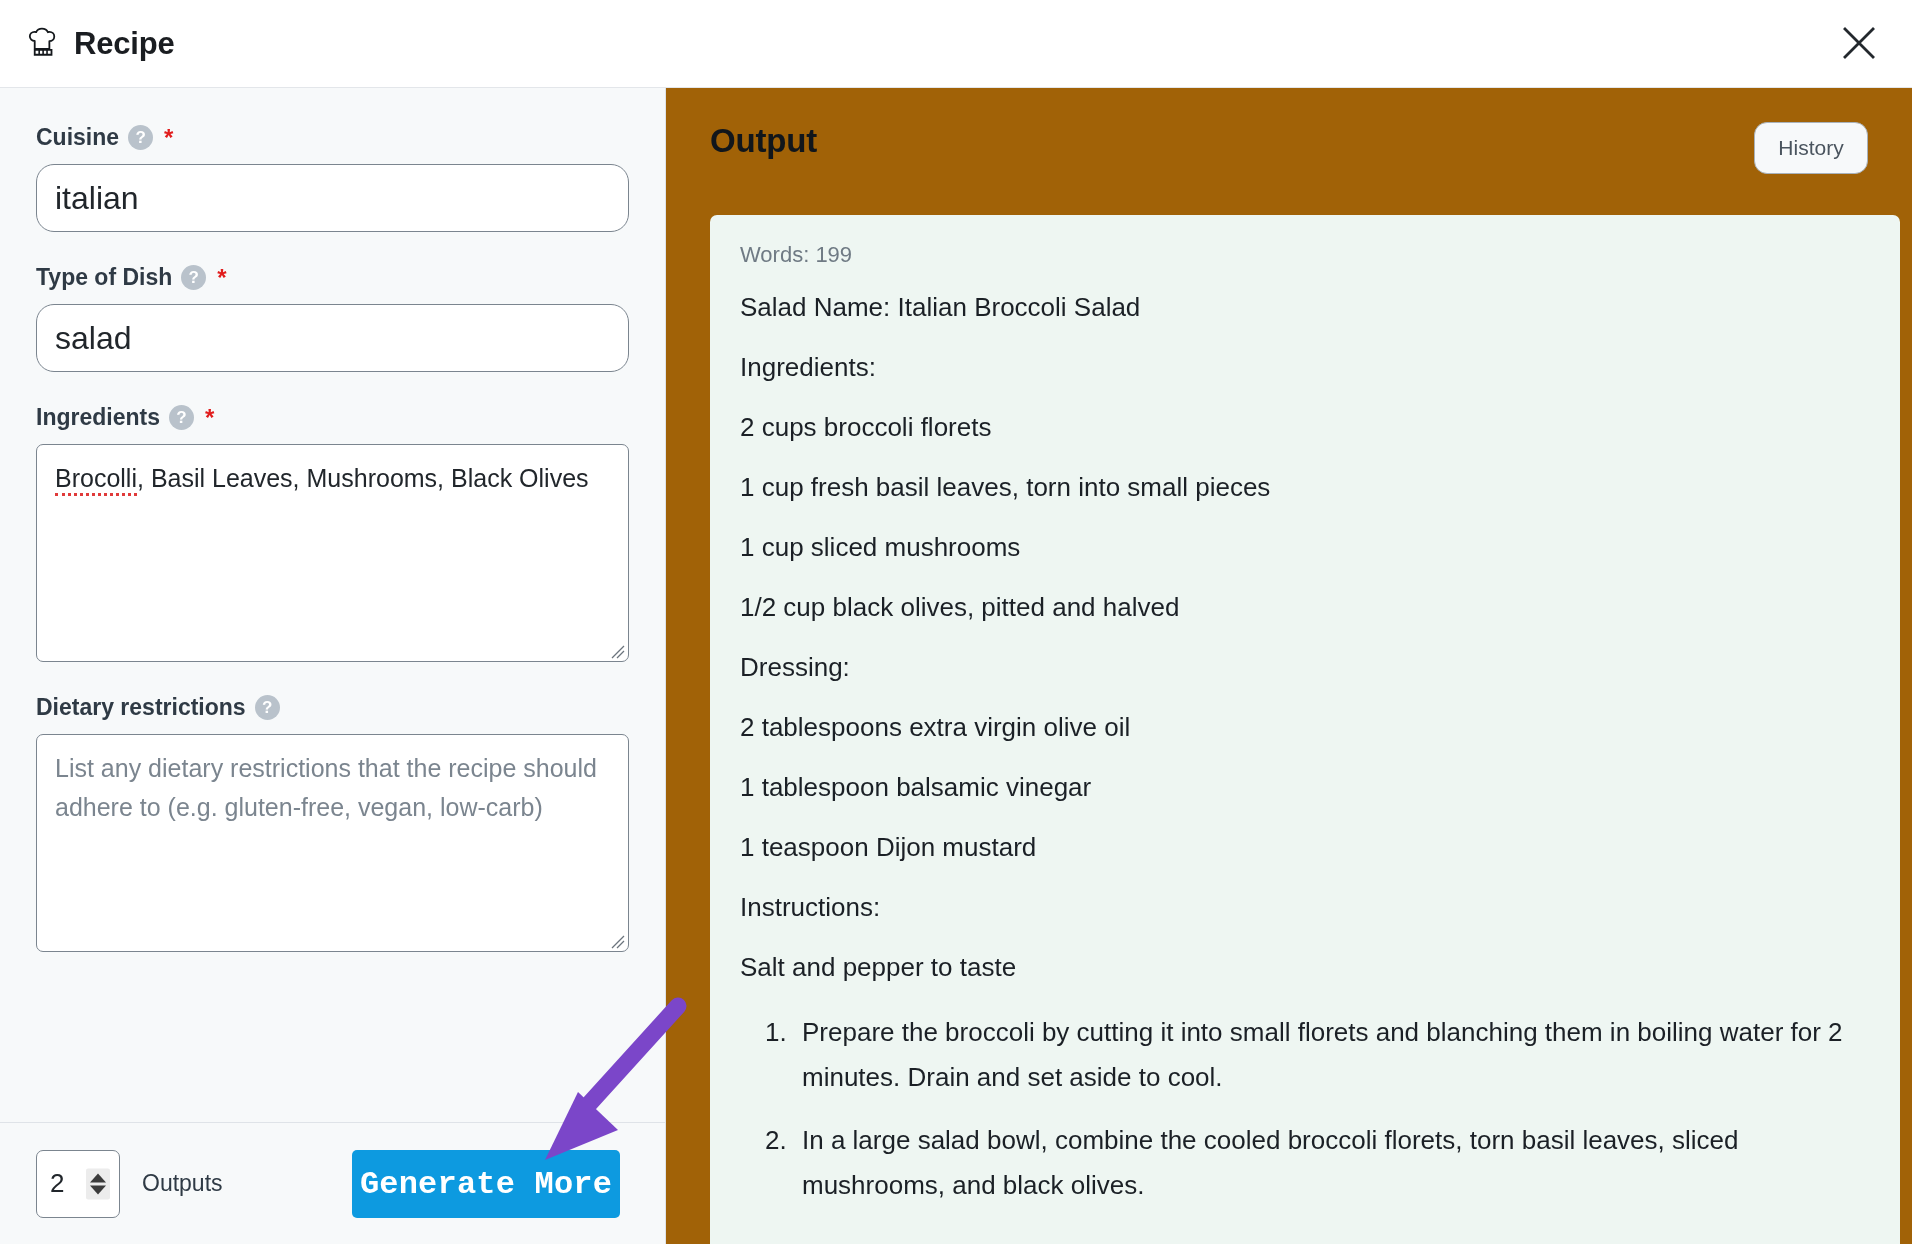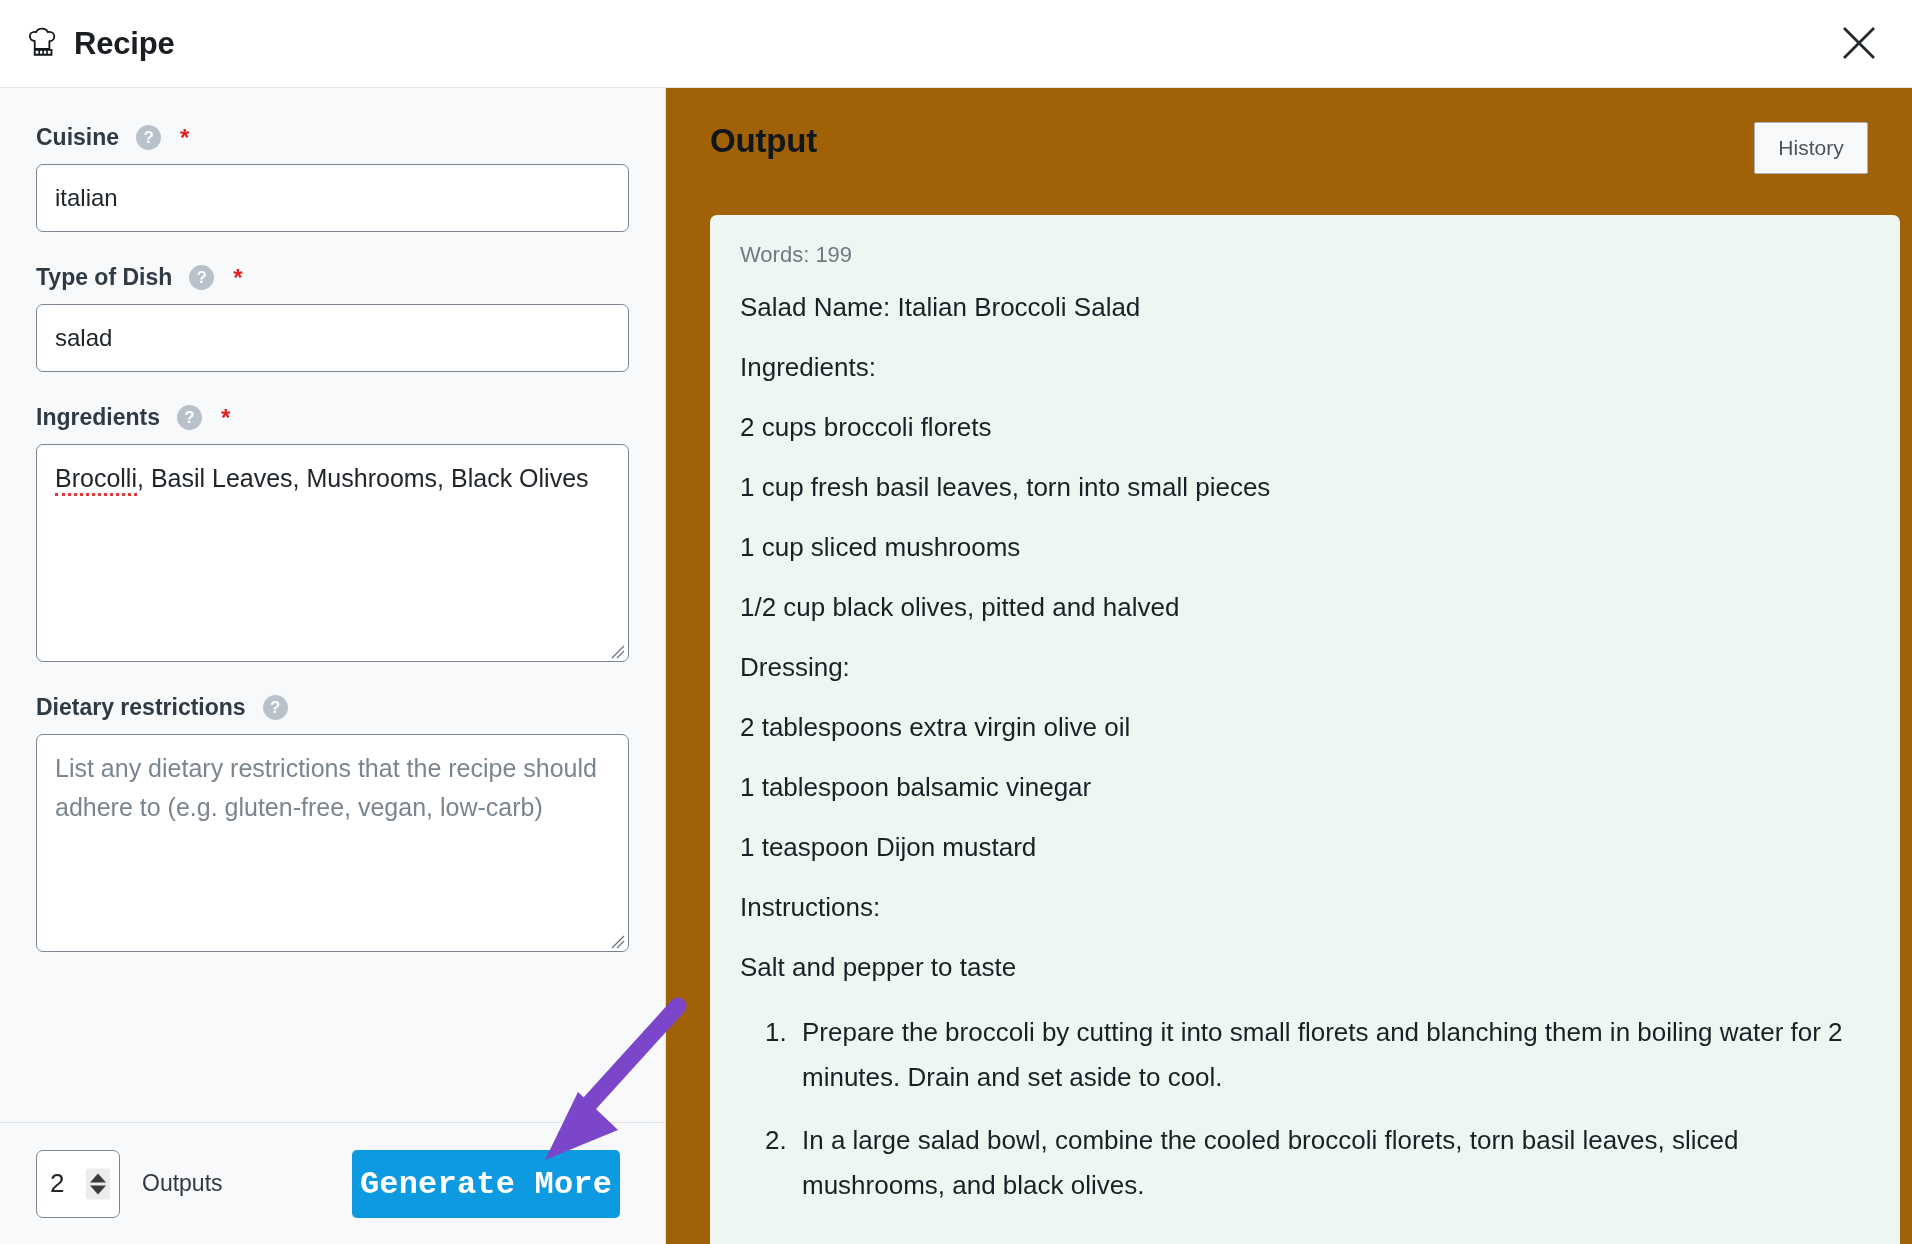--- a/index.html
+++ b/index.html
@@ -56,39 +56,38 @@
     position: relative;
     overflow: hidden;
   }
 
   
   .field { margin-bottom: 32px; }
   .field-label {
     display: flex; align-items: center;
     font-size: 23px; font-weight: bold; color: #2f3a45;
     margin-bottom: 13px;
-    gap: 8px;
   }
   .help-icon {
     display: inline-flex; align-items: center; justify-content: center;
     width: 25px; height: 25px; border-radius: 50%;
     background: #b9c2cb; color: #ffffff;
     font-size: 17px; font-weight: bold;
     margin-left: 9px; cursor: pointer;
     font-family: "Liberation Sans", sans-serif;
   }
   .req-star {
     color: #e11d1d; font-size: 24px; font-weight: bold;
     margin-left: 11px; line-height: 1;
   }
   .text-input {
     width: 593px; height: 68px;
-    border: 1.5px solid #7b858f; border-radius: 7px;
-    background: #ffffff;
-    font-size: 24px; color: #21262b;
+    border: 1.5px solid #7b858f; border-radius: 18px;
+    background: #ffffff;
+    font-size: 32px; color: #21262b;
     padding: 0 18px;
     font-family: "Liberation Sans", sans-serif;
     outline: none;
   }
   .text-area {
     width: 593px;
     border: 1.5px solid #7b858f; border-radius: 7px;
     background: #ffffff;
     font-size: 25px; color: #21262b; line-height: 39px;
     padding: 14px 18px;
@@ -159,21 +158,21 @@
   .out-head {
     display: flex; align-items: flex-start; justify-content: space-between;
   }
   .out-title {
     font-size: 33px; font-weight: bold; color: #11161b;
     letter-spacing: -0.2px;
   }
   .history-btn {
     width: 114px; height: 52px;
     background: #f7f9fa;
-    border: 1.3px solid #a9b2bb; border-radius: 2px;
+    border: 1.3px solid #a9b2bb; border-radius: 13px;
     font-size: 21px; color: #4a545e;
     font-family: "Liberation Sans", sans-serif;
     cursor: pointer;
   }
   .out-card {
     margin-top: 41px;
     width: 1190px;
     background: #eef6f2;
     border-radius: 7px;
     padding: 27px 30px 30px 30px;

